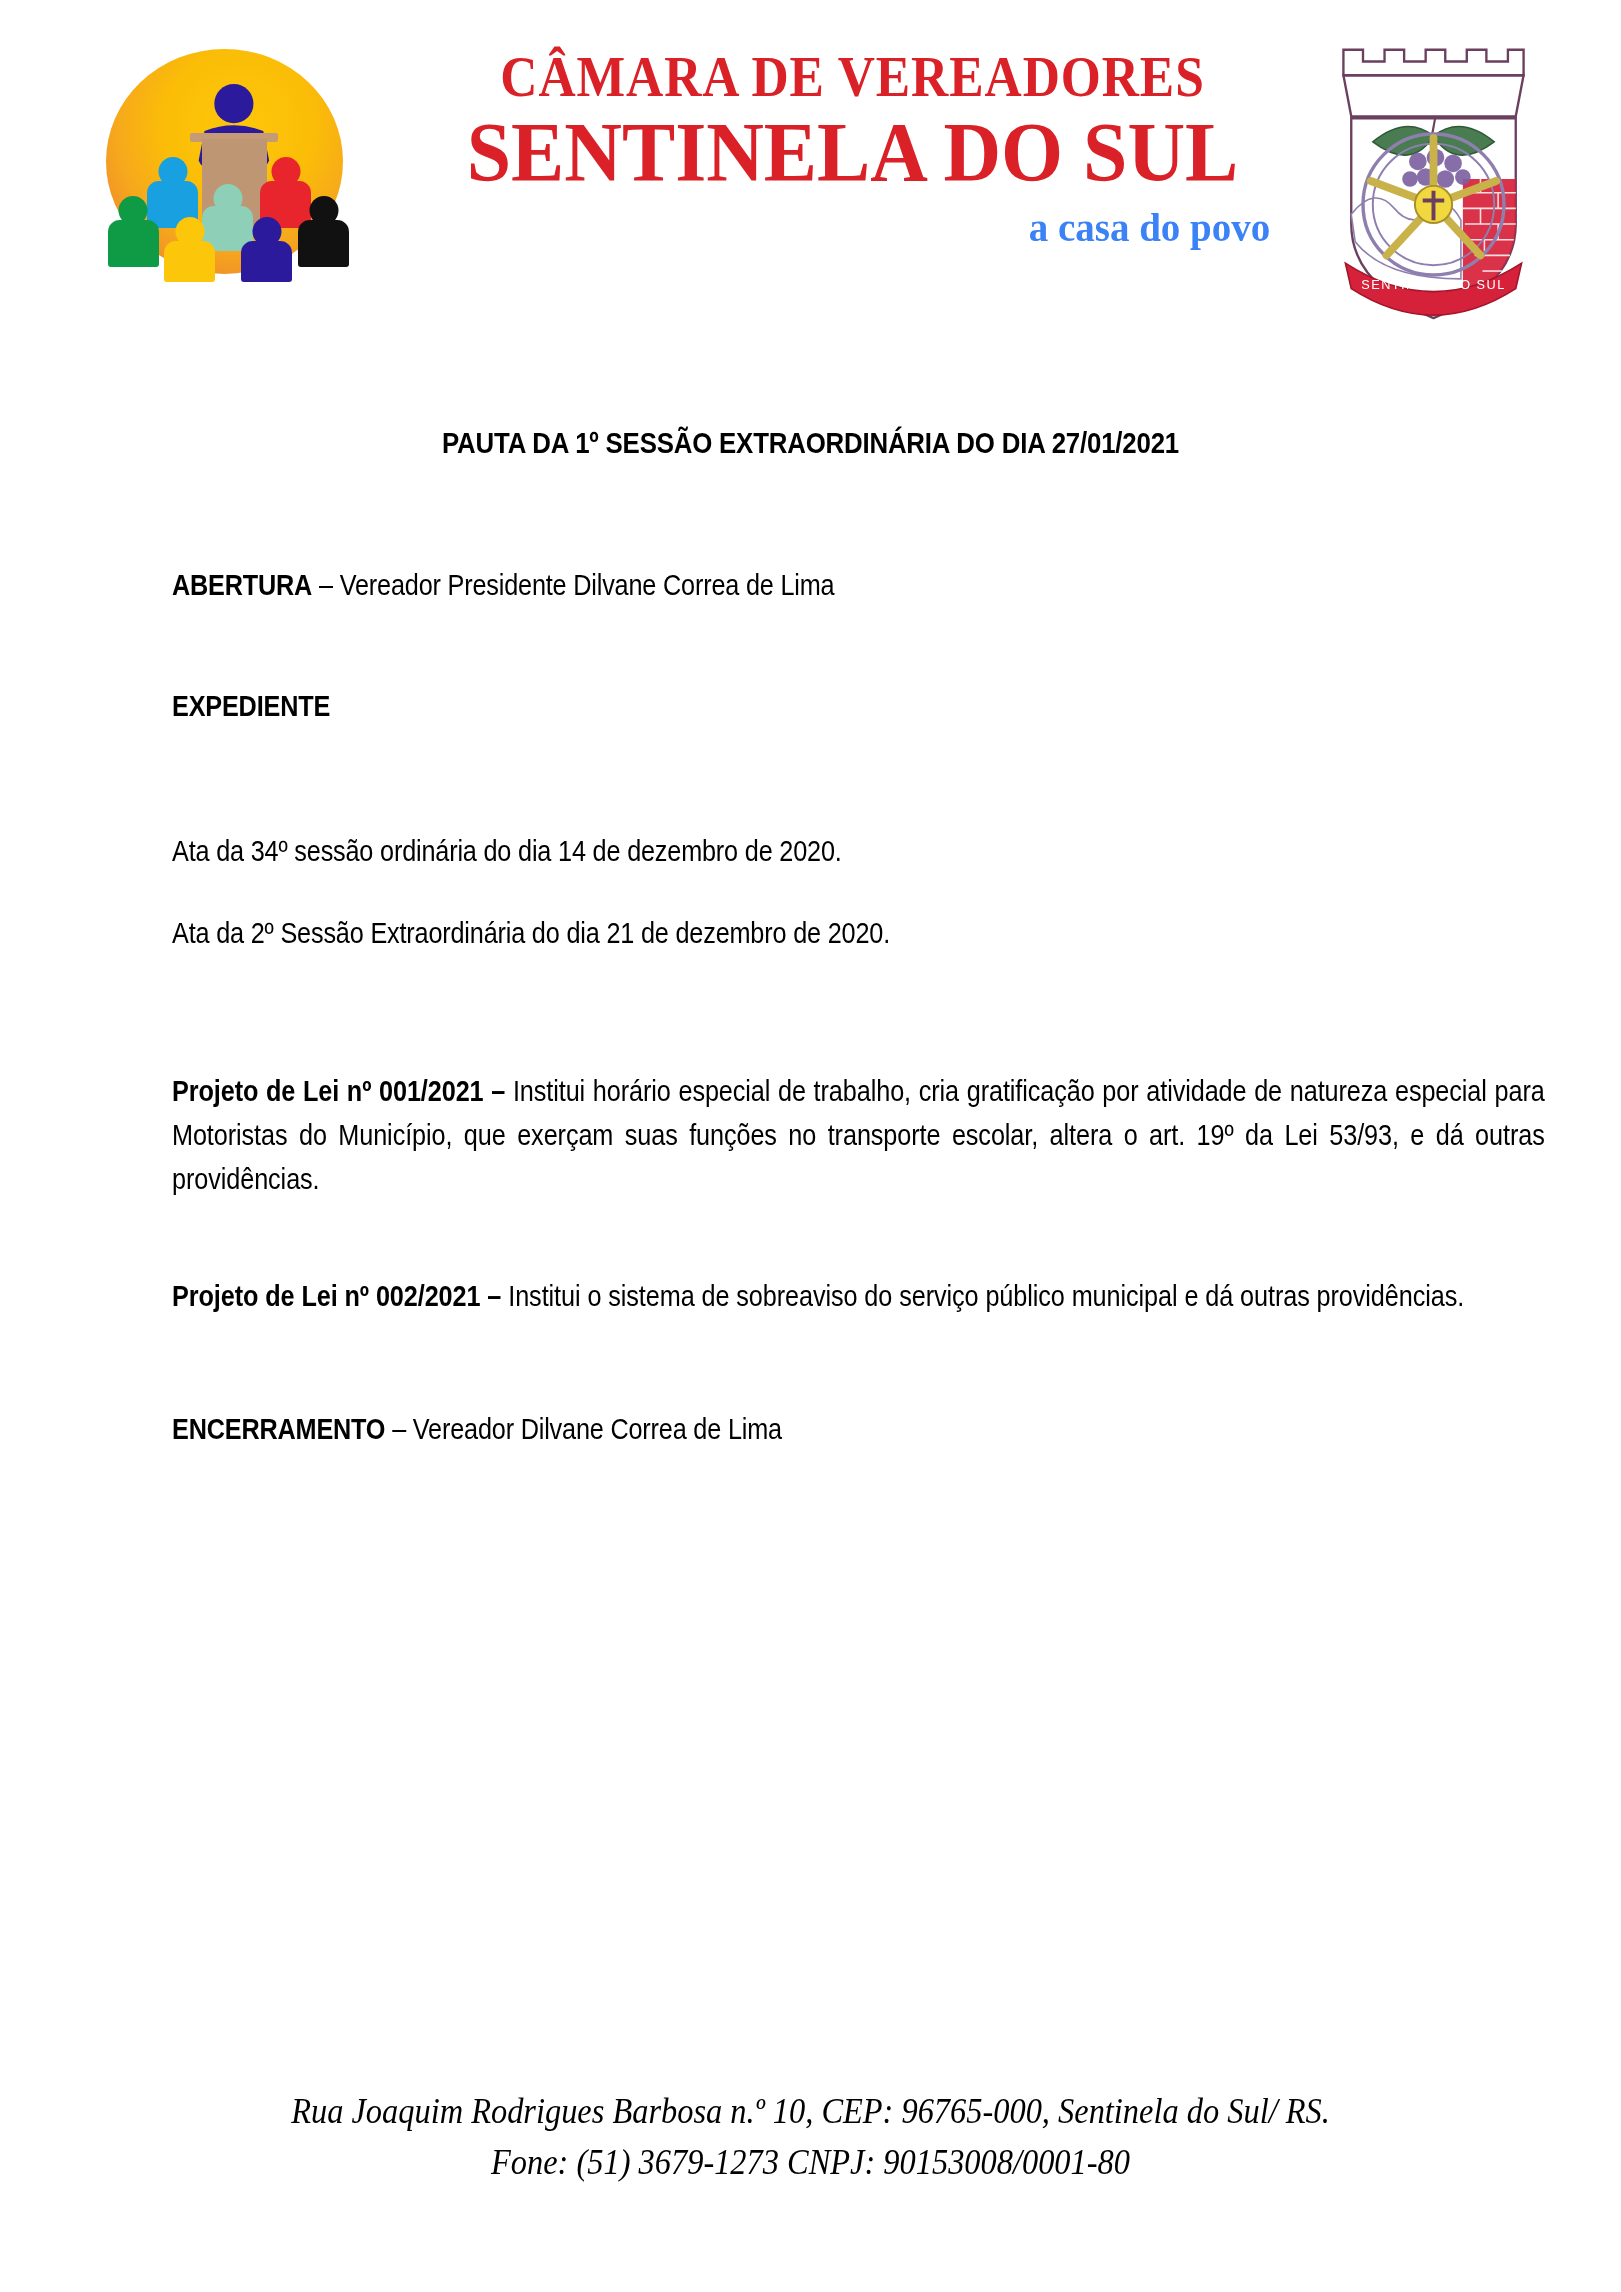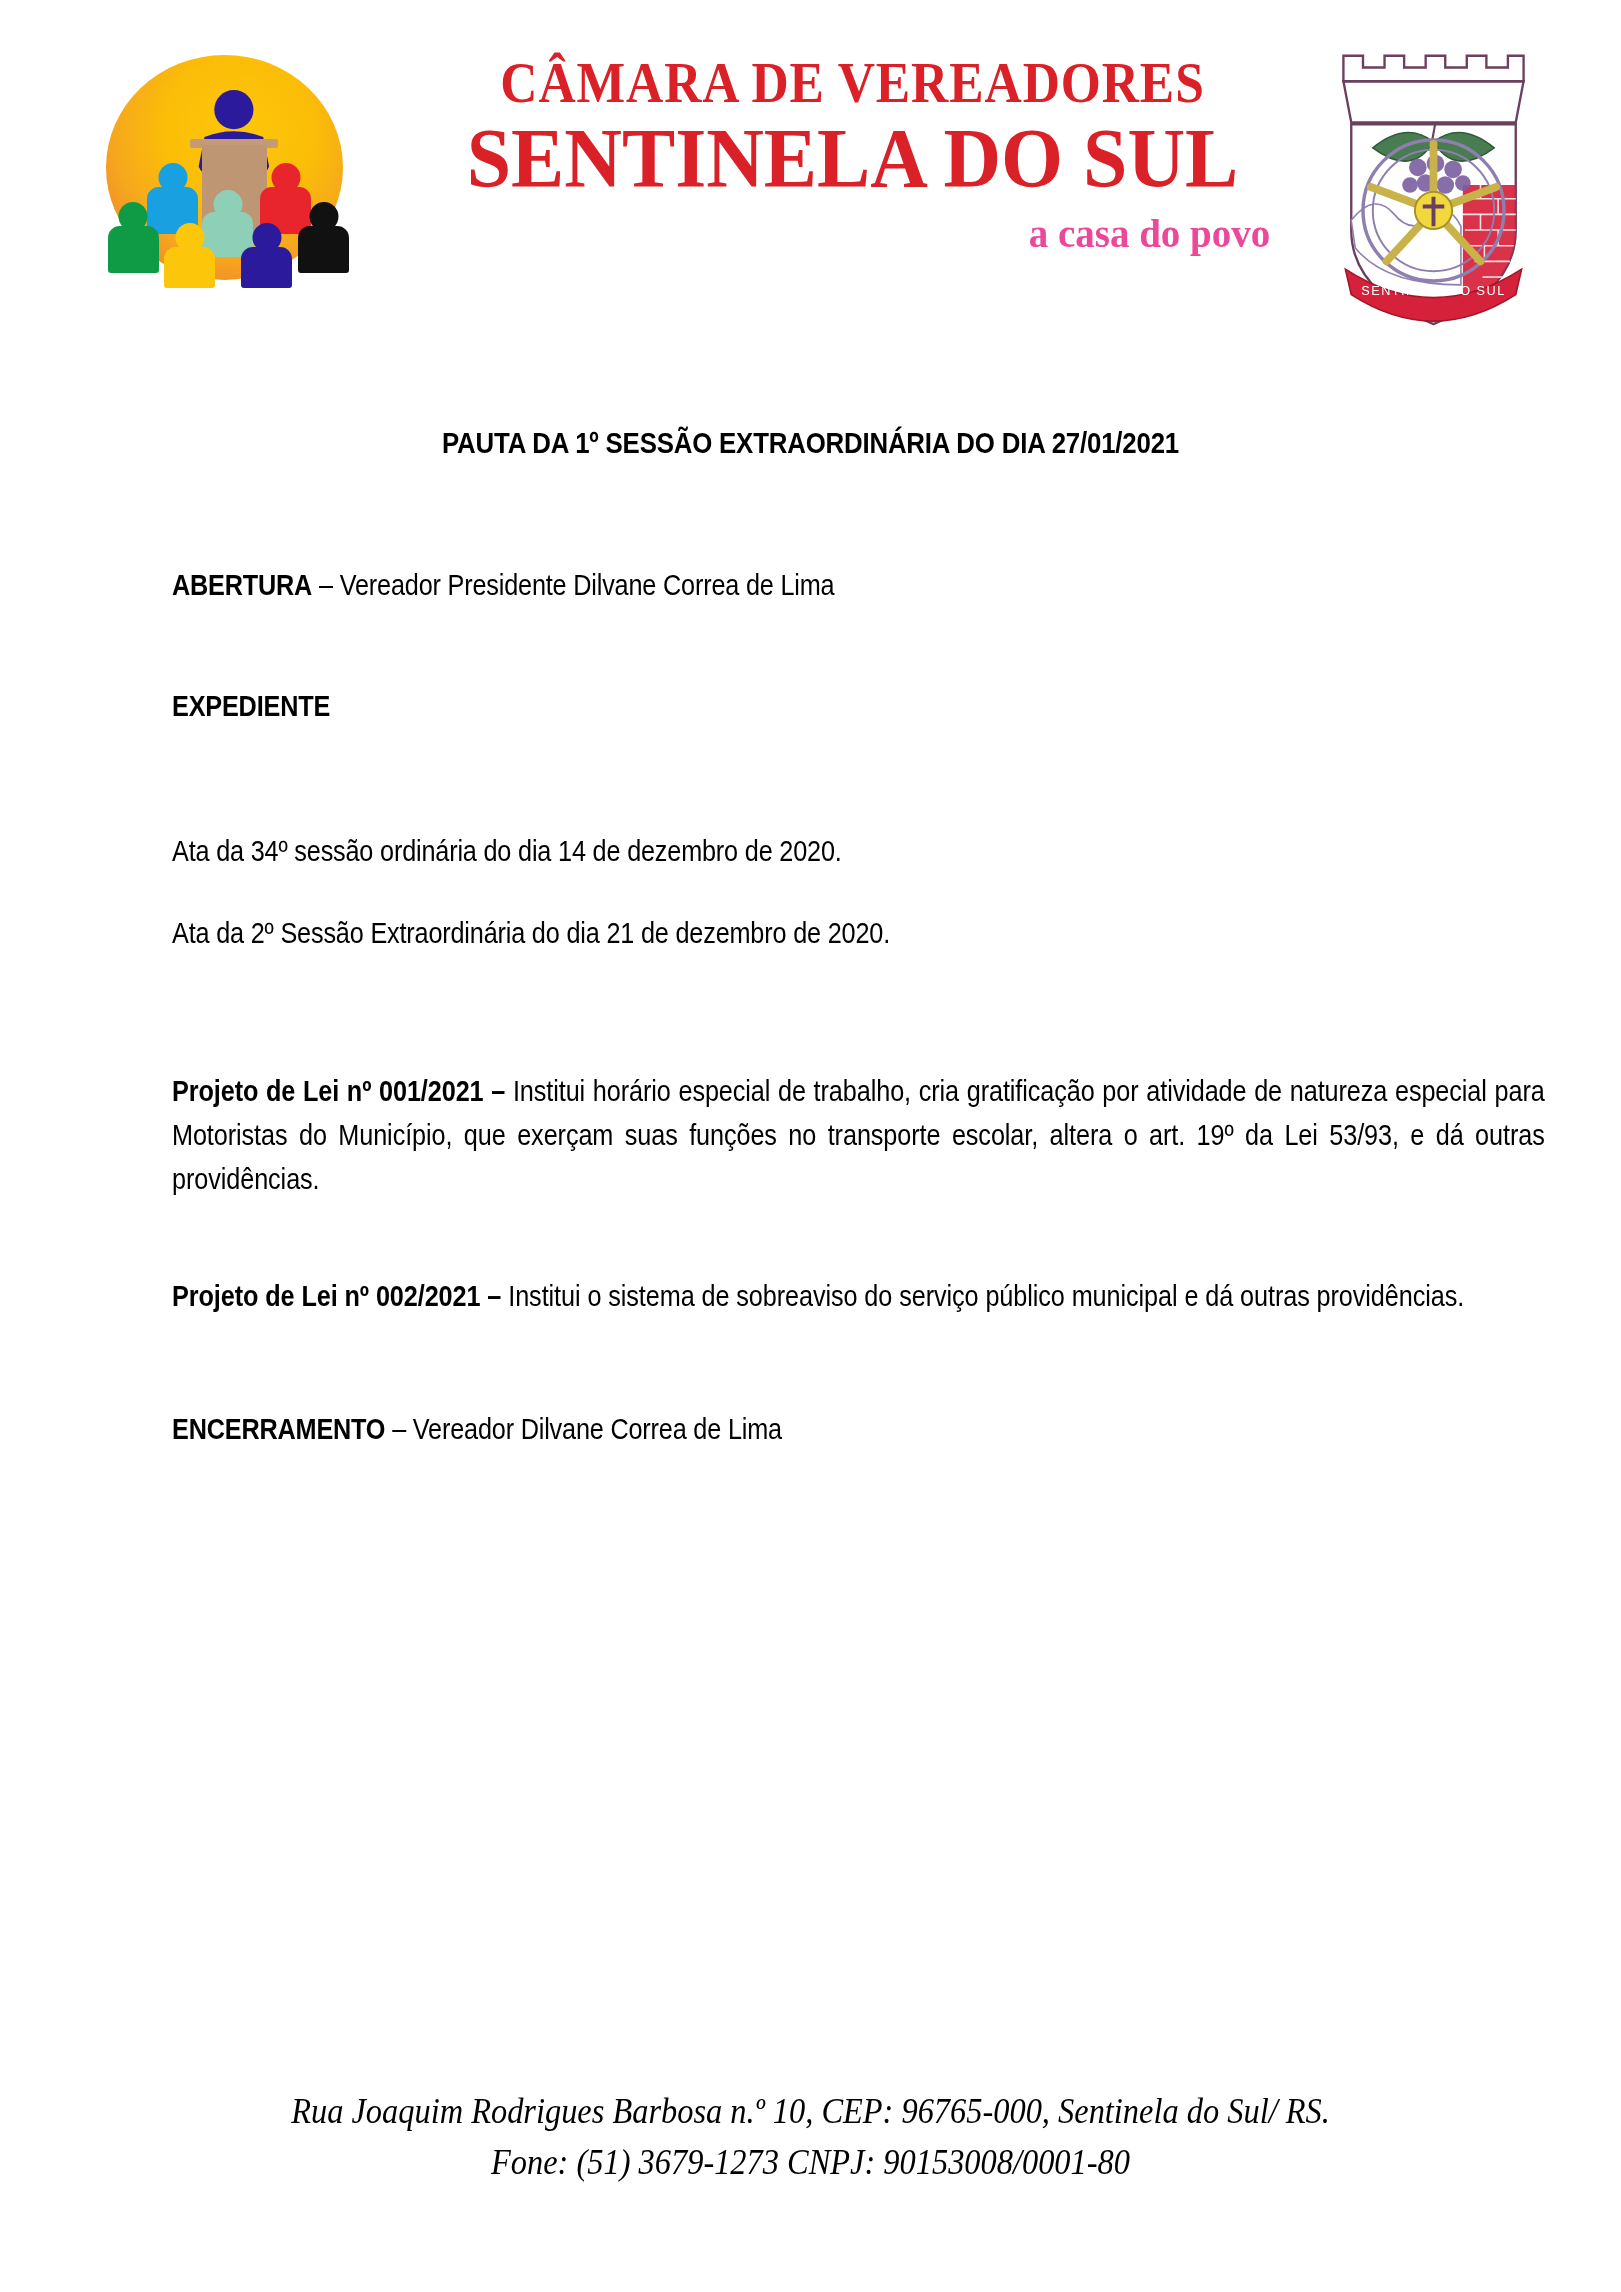--- a/index.html
+++ b/index.html
@@ -18,21 +18,21 @@
     height: 2293px;
     background: #ffffff;
     overflow: hidden;
     margin: 0 auto;
   }
 
   
   .letterhead {
     position: absolute;
     left: 0;
-    top: 16px;
+    top: 10px;
     width: 1621px;
     height: 372px;
   }
 
   
   .logo-mark {
     position: absolute;
     left: 86px;
     top: 27.4px;
     width: 284px;
@@ -112,21 +112,21 @@
     transform: scaleX(0.95);
     transform-origin: center;
     white-space: nowrap;
   }
   .wm-line3 {
     font-family: "Liberation Serif", "DejaVu Serif", serif;
     font-weight: bold;
     font-style: normal;
     font-size: 39px;
     line-height: 47px;
-    color: #ec4899;
+    color: #3b82f6;
     text-align: right;
     padding-right: 13.7px;
     margin-top: 5.9px;
     white-space: nowrap;
   }
 
   
   .brasao {
     position: absolute;
     left: 1316px;

